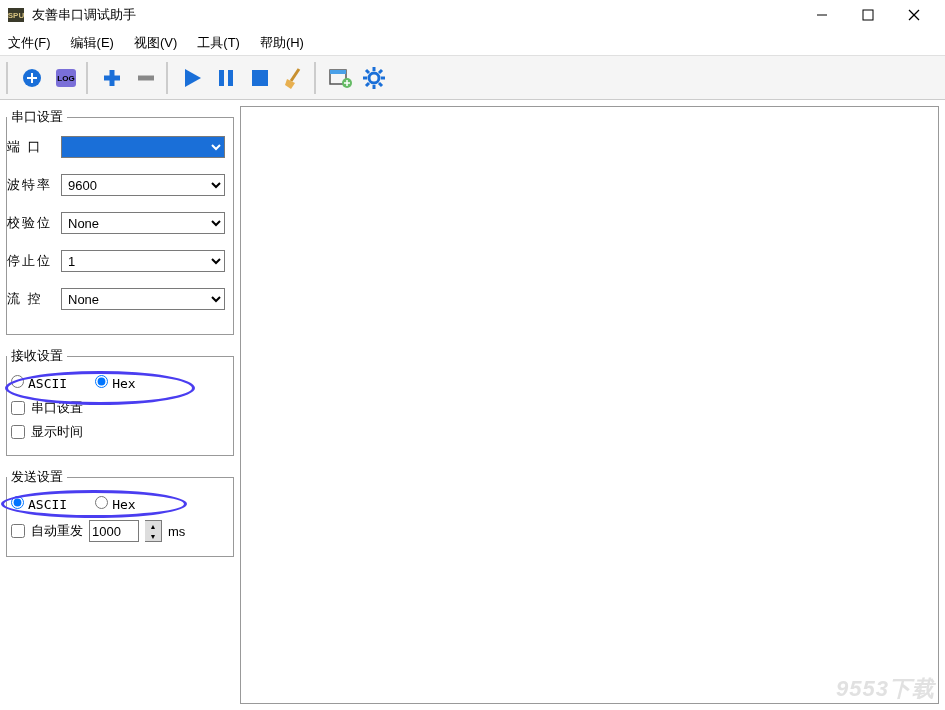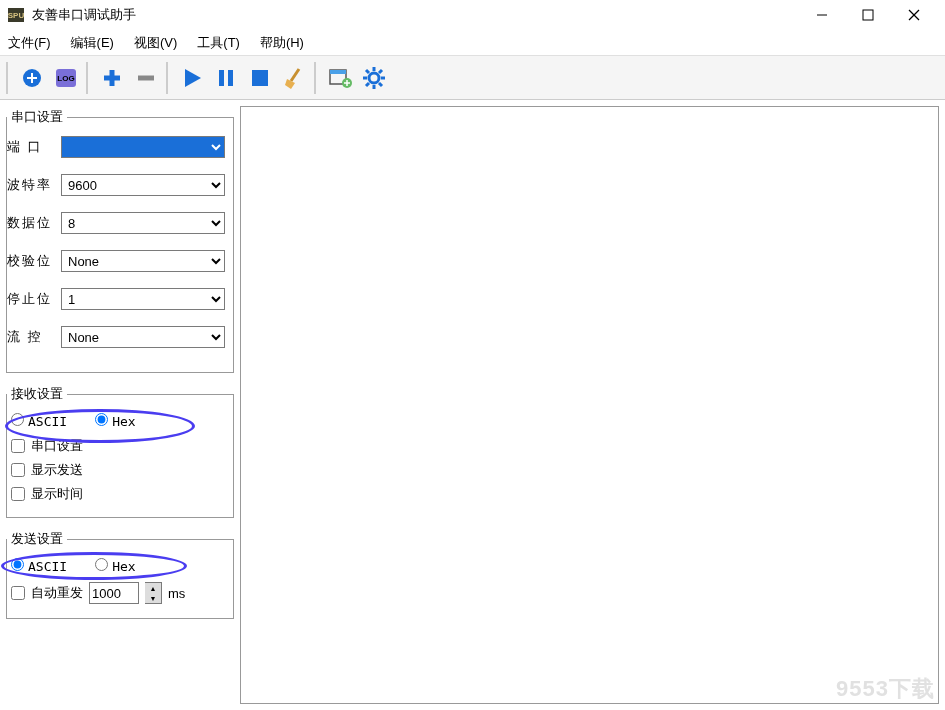--- a/index.html
+++ b/index.html
@@ -35,21 +35,21 @@
 
 .check-row { display: flex; align-items: center; margin-bottom: 6px; padding-left: 4px; gap: 6px; }
 .check-row input[type=checkbox] { width: 14px; height: 14px; }
 
 .num-input { width: 50px; height: 22px; border: 1px solid #7a7a7a; padding: 0 2px; font-size: 13px; text-align: left; }
 .spinner { display: inline-flex; flex-direction: column; border: 1px solid #7a7a7a; border-left: none; height: 22px; }
 .spinner button { width: 16px; height: 10px; font-size: 7px; line-height: 7px; padding: 0; border: none; background: #ddd; cursor: pointer; }
 
 .annotation { position: absolute; border: 3px solid #4a3df0; border-radius: 50%; pointer-events: none; }
 
-.watermark { position: absolute; bottom: 6px; right: 10px; font-size: 22px; font-weight: bold; color: rgba(200,200,200,0.55); font-family: Arial, sans-serif; letter-spacing: 1px; }
+.watermark { position: absolute; bottom: 6px; right: 10px; font-size: 22px; font-style: italic; font-weight: bold; color: rgba(200,200,200,0.55); font-family: Arial, sans-serif; letter-spacing: 1px; }
 
 svg { display: block; }
 </style>
 </head>
 <body>
 
 <div class="titlebar">
   <div class="app-icon">SPU</div>
   <div class="title">友善串口调试助手</div>
   <div class="win-btn">
@@ -162,24 +162,20 @@
       <legend>串口设置</legend>
       <div class="form-row">
         <label>端 口</label>
         <select class="highlight"><option></option></select>
       </div>
       <div class="form-row">
         <label>波特率</label>
         <select><option>9600</option></select>
       </div>
       <div class="form-row">
-        <label>数据位</label>
-        <select><option>8</option></select>
-      </div>
-      <div class="form-row">
         <label>校验位</label>
         <select><option>None</option></select>
       </div>
       <div class="form-row">
         <label>停止位</label>
         <select><option>1</option></select>
       </div>
       <div class="form-row">
         <label>流 控</label>
         <select><option>None</option></select>
@@ -188,24 +184,20 @@
 
     <fieldset style="position:relative;">
       <legend>接收设置</legend>
       <div class="radio-row">
         <label class="rlabel"><input type="radio" name="recvfmt" style=""><span>ASCII</span></label>
         <label class="rlabel"><input type="radio" name="recvfmt" checked="" style=""><span>Hex</span></label>
       </div>
       <div class="check-row">
           <input type="checkbox" style="">
           <span>串口设置</span>
-        </div>
-      <div class="check-row">
-          <input type="checkbox" style="">
-          <span>显示发送</span>
         </div>
       <div class="check-row">
           <input type="checkbox" style="">
           <span>显示时间</span>
         </div>
       <div class="annotation" style="top:6px; left:-2px; width:190px; height:34px;"></div>
     </fieldset>
 
     <fieldset style="position:relative;">
       <legend>发送设置</legend>

